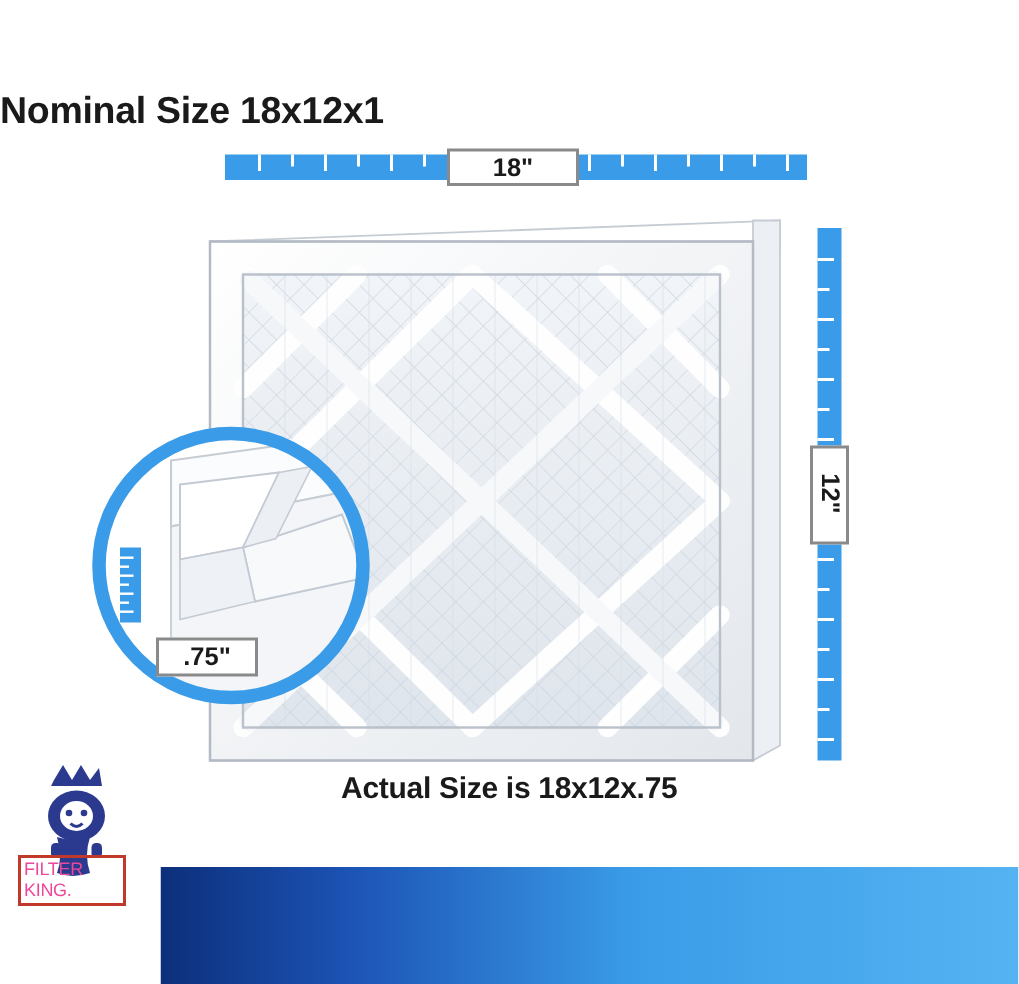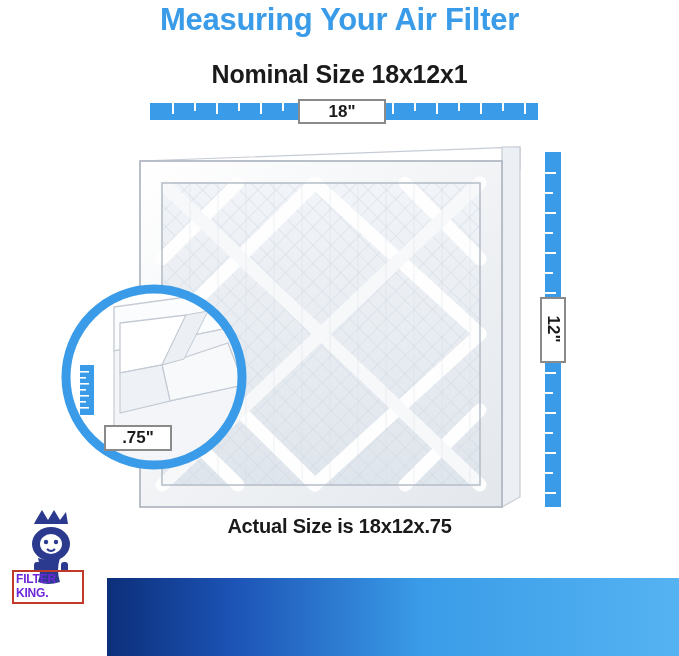--- a/index.html
+++ b/index.html
@@ -34,21 +34,20 @@
     color: #3a9ce8;
     letter-spacing: -0.3px;
   }
 
   
   .nominal {
     position: absolute;
     left: 0;
     top: 60px;
     width: 679px;
-    text-align: center;
     font-size: 25px;
     font-weight: bold;
     color: #1a1a1a;
     letter-spacing: -0.2px;
   }
 
   
   .actual {
     position: absolute;
     left: 0;
@@ -207,32 +206,31 @@
     height: 34px;
     border: 2px solid #c0392b;
     box-sizing: border-box;
   }
   .logo-text {
     position: absolute;
     left: 4px;
     top: 64px;
     width: 66px;
     font-size: 12px;
-    font-weight: bold;
-    color: #6d28d9;
+    font-weight: normal;
+    color: #ec4899;
     line-height: 14px;
     letter-spacing: -0.2px;
   }
 </style>
 </head>
 <body>
 
 <div id="stage">
 
-  <div class="title">Measuring Your Air Filter</div>
 
   <div class="nominal">Nominal Size 18x12x1</div>
 
   <div class="ruler-top">
     <div class="tick long" style="left:22px"></div>
     <div class="tick" style="left:44px"></div>
     <div class="tick long" style="left:66px"></div>
     <div class="tick" style="left:88px"></div>
     <div class="tick long" style="left:110px"></div>
     <div class="tick" style="left:132px"></div>

